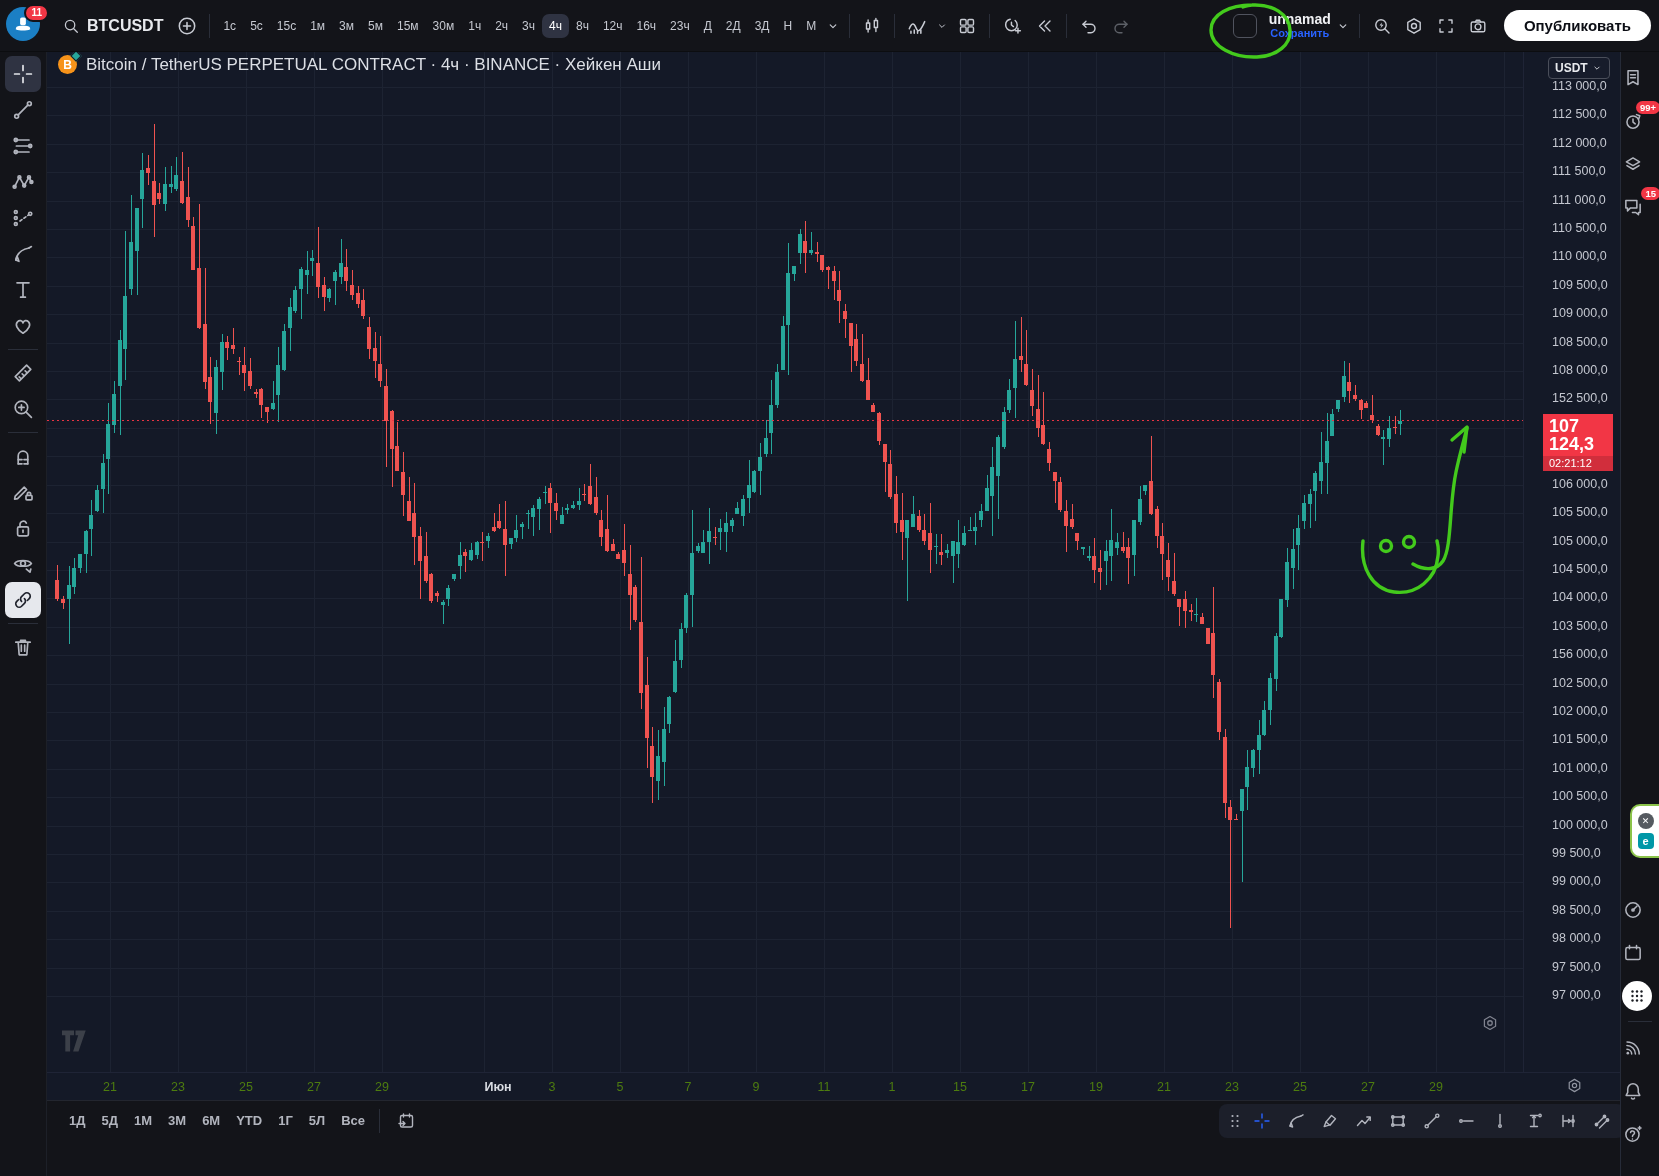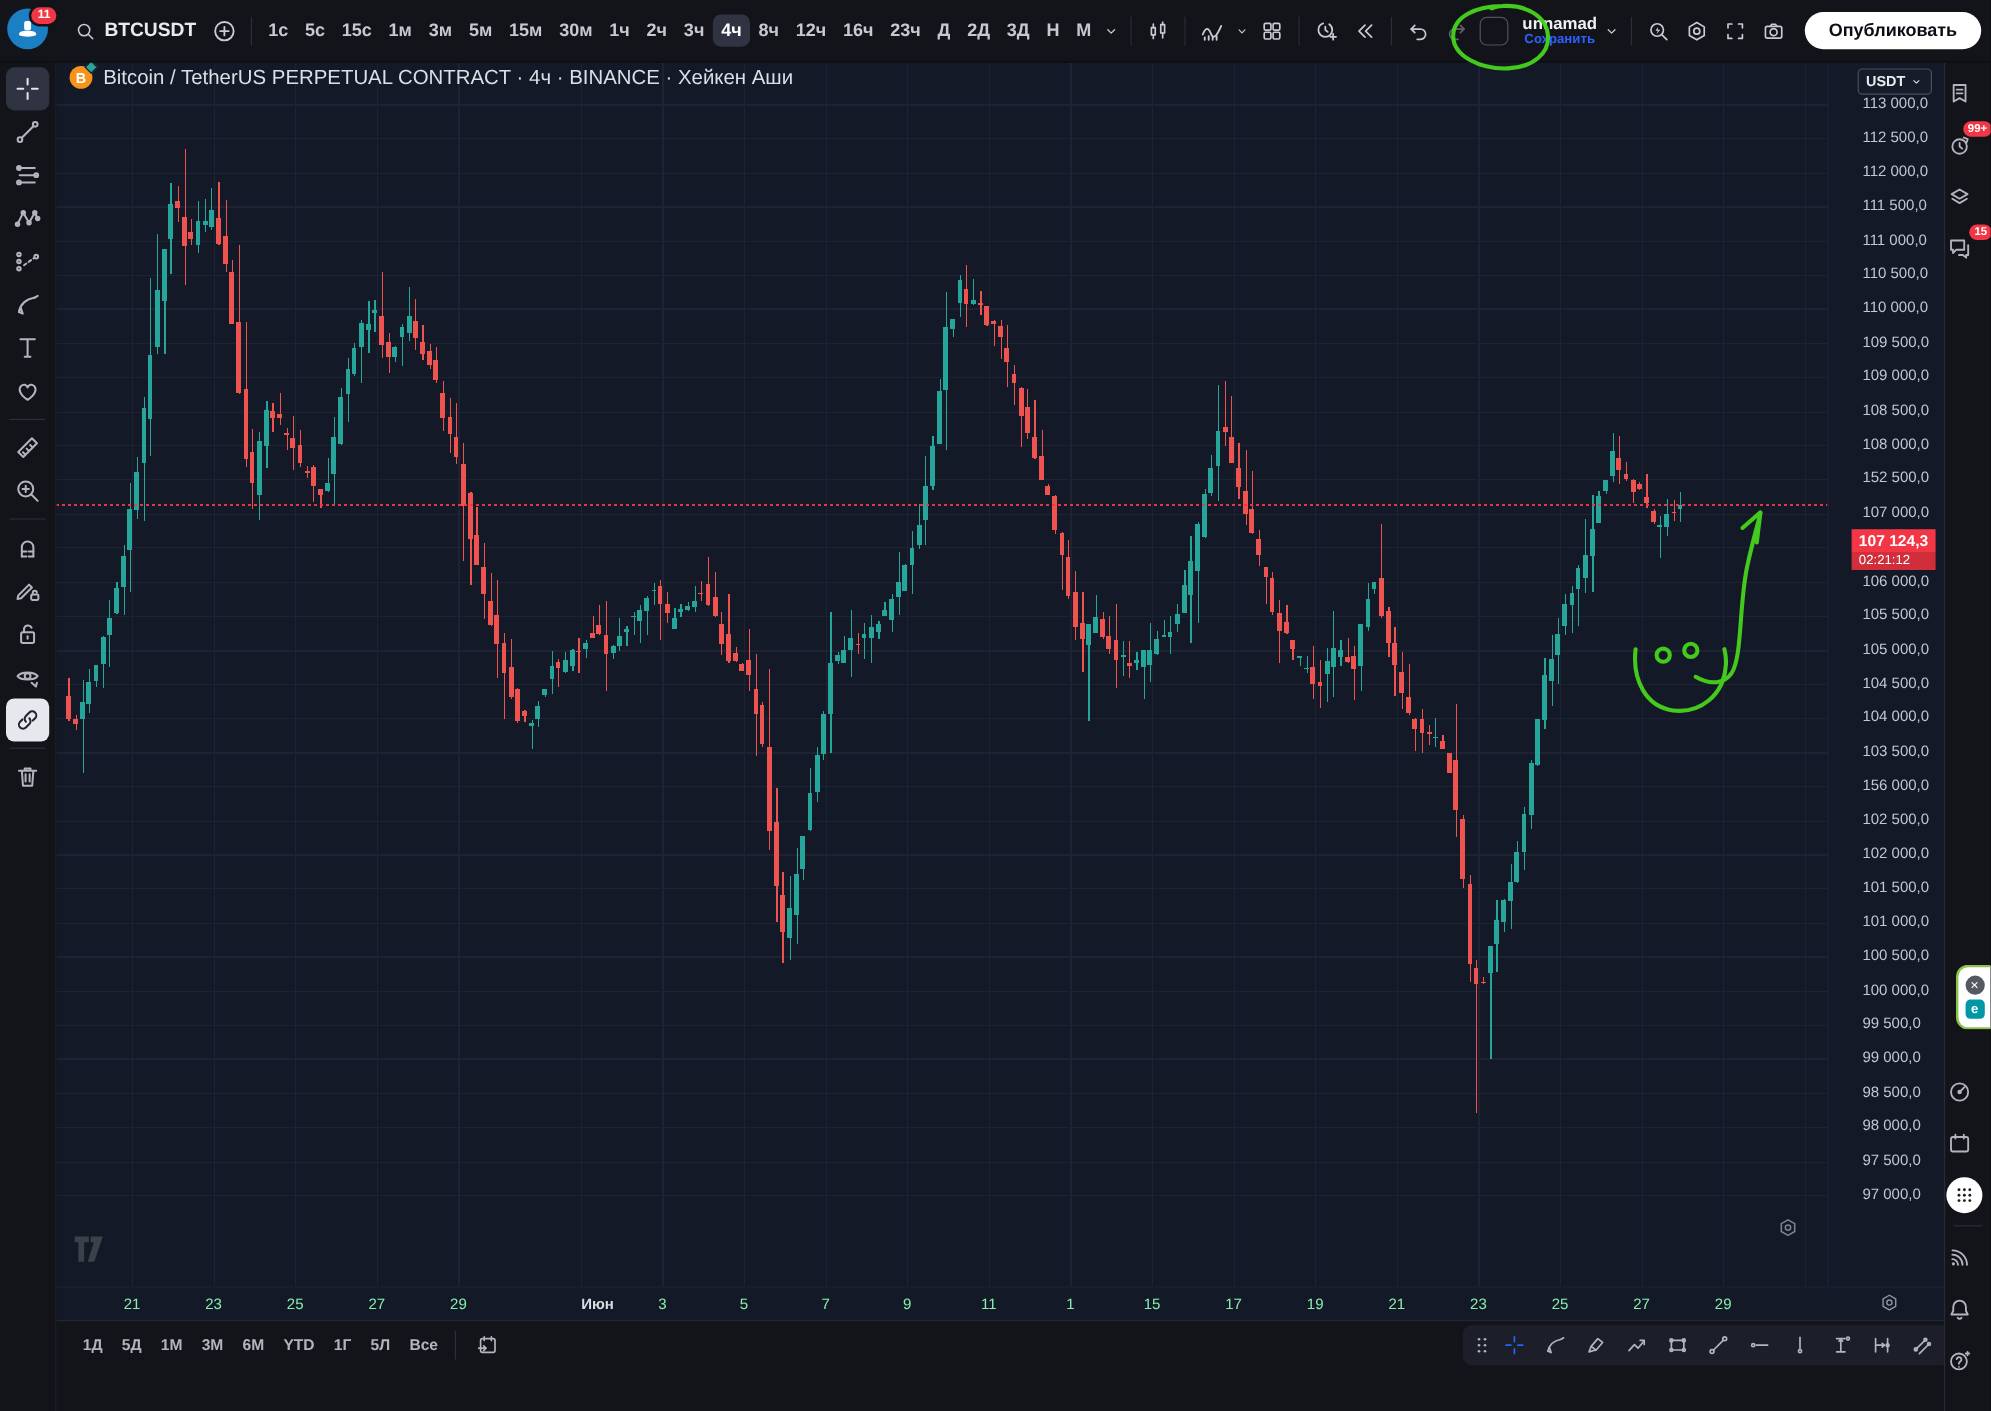--- a/index.html
+++ b/index.html
@@ -14,21 +14,21 @@
   .avatar { width:34px; height:34px; border-radius:50%; background:#1b7fc4; display:flex; align-items:center; justify-content:center; overflow:hidden;}
   .avatar svg{ width:24px; height:24px;}
   .badge { position:absolute; top:-3px; right:-5px; background:#f23645; color:#fff; font-size:10px; font-weight:bold;
            border-radius:9px; padding:2px 5px; border:2px solid #131419; line-height:1;}
   .sym-search { display:flex; align-items:center; gap:7px; color:#e8eaee; font-weight:bold; font-size:16px; padding:0 8px; height:36px; border-radius:6px; cursor:pointer;}
   .sym-search .ic { color:#c8cbd3; }
   .icbtn { width:32px; height:32px; border-radius:6px; display:flex; align-items:center; justify-content:center; color:#c8cbd3; flex:0 0 auto; cursor:pointer;}
   .icbtn.dim { color:#5d6067; }
   .vsep { width:1px; height:24px; background:#2a2e39; margin:0 6px; flex:0 0 auto;}
   .intervals { display:flex; align-items:center; }
-  .int-item { font-size:15px; font-weight:700; color:#c6c9d1; padding:5px 7px; border-radius:7px; cursor:pointer; }
+  .int-item { font-size:12px; font-weight:400; color:#c6c9d1; padding:5px 7px; border-radius:7px; cursor:pointer; }
   .int-item.active { background:#2f3342; color:#fff; }
   .spacer { flex:1; }
   .checkbox { width:24px; height:24px; border:1.5px solid #50535e; border-radius:6px; margin-right:12px; cursor:pointer;}
   .save-block { display:flex; flex-direction:column; align-items:center; line-height:1.15; margin-right:2px; cursor:pointer;}
   .save-title { color:#f0f1f4; font-size:14px; font-weight:600; }
   .save-action { color:#2962ff; font-size:11px; font-weight:600; }
   .publish-btn { background:#ffffff; color:#0c0e15; font-weight:600; font-size:15px; height:31px; padding:0 20px;
                  border-radius:16px; border:none; margin-left:10px; display:flex; align-items:center; cursor:pointer;}
 
   
@@ -46,34 +46,34 @@
   #chart-svg { position:absolute; left:47px; top:52px; z-index:1; }
   .legend { position:absolute; left:58px; top:55px; display:flex; align-items:center; gap:8px; z-index:5;
             font-size:17px; color:#dcdfe5; }
   .coin { position:relative; width:20px; height:20px; flex:0 0 auto;}
   .coin-b { width:19px; height:19px; border-radius:50%; background:#f7931a; color:#fff; font-weight:bold; font-size:12px;
             display:flex; align-items:center; justify-content:center;}
   .coin-t { position:absolute; right:-2px; top:-3px; width:8px; height:8px; background:#26a69a; transform:rotate(45deg); border:1px solid #141927;}
   .watermark { position:absolute; left:62px; top:1030px; z-index:4; }
   .chart-gear { position:absolute; left:1481px; top:1014px; color:#80838f; z-index:5; cursor:pointer;}
   .price-tag { position:absolute; left:1543px; top:414px; width:70px; z-index:22; text-align:left; line-height:1; cursor:pointer;}
-  .price-tag .p { background:#f23645; color:#fff; font-size:13px; font-weight:bold; padding:3px 4px 3px 6px;margin-top:27px; }
+  .price-tag .p { background:#f23645; color:#fff; font-size:18px; font-weight:bold; padding:3px 4px 3px 6px; }
   .price-tag .c { background:#d12e3c; color:#fff; font-size:11px; padding:2px 4px 2px 6px; }
 
   
   .price-axis { position:absolute; left:1523px; top:52px; width:97px; height:1020px; background:#141927;
                 border-left:1px solid #1f2436; z-index:6;}
   .pa-label { position:absolute; left:28px; font-size:12.5px; color:#c4c7d0; white-space:nowrap; cursor:ns-resize;}
   .usdt-chip { position:absolute; left:24px; top:5px; height:22px; padding:0 6px; border:1px solid #4a4e5a; border-radius:4px;
                display:flex; align-items:center; gap:3px; font-size:12px; font-weight:bold; color:#e8eaee; background:#171c2b; cursor:pointer;}
 
   
   .time-axis { position:absolute; left:47px; top:1072px; width:1573px; height:28px; background:#141927;
                border-top:1px solid #1f2436; z-index:6;}
-  .ta-label { position:absolute; top:7px; width:44px; margin-left:-22px; text-align:center; font-size:12.5px; color:#86efac; cursor:ew-resize;}
+  .ta-label { position:absolute; top:7px; width:44px; margin-left:-22px; text-align:center; font-size:12.5px; color:#4d7c0f; cursor:ew-resize;}
   .ta-label.month { color:#dadde3; font-weight:600; }
   .ta-gear { position:absolute; left:1519px; top:4px; color:#9094a0; cursor:pointer;}
 
   
   .range-bar { position:absolute; left:47px; top:1100px; width:1573px; height:40px; background:#131419;
                border-top:1px solid #23262f; display:flex; align-items:center; padding-left:14px; z-index:7;}
   .range-item { font-size:13px; font-weight:600; color:#b2b5be; padding:5px 8px; border-radius:6px; cursor:pointer;}
   .goto-date { color:#b2b5be; margin-left:4px; }
   .fav-bar { position:absolute; left:1172px; top:3px; height:34px; background:#1c1f2a; border-radius:8px;
              display:flex; align-items:center; padding:0 6px; }

